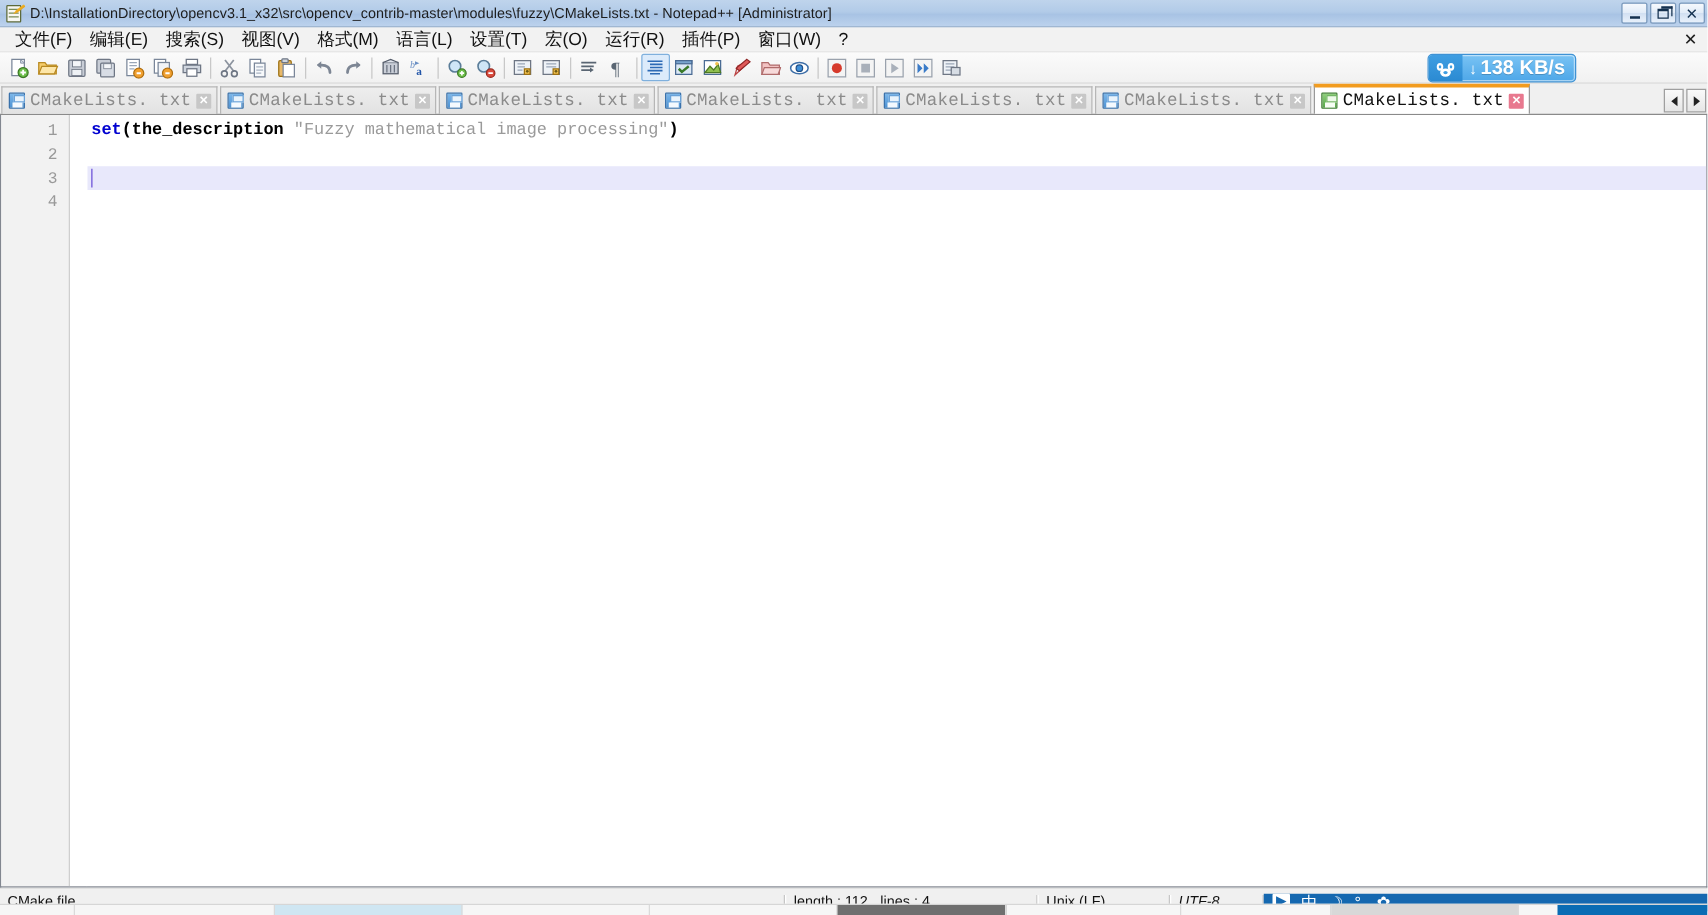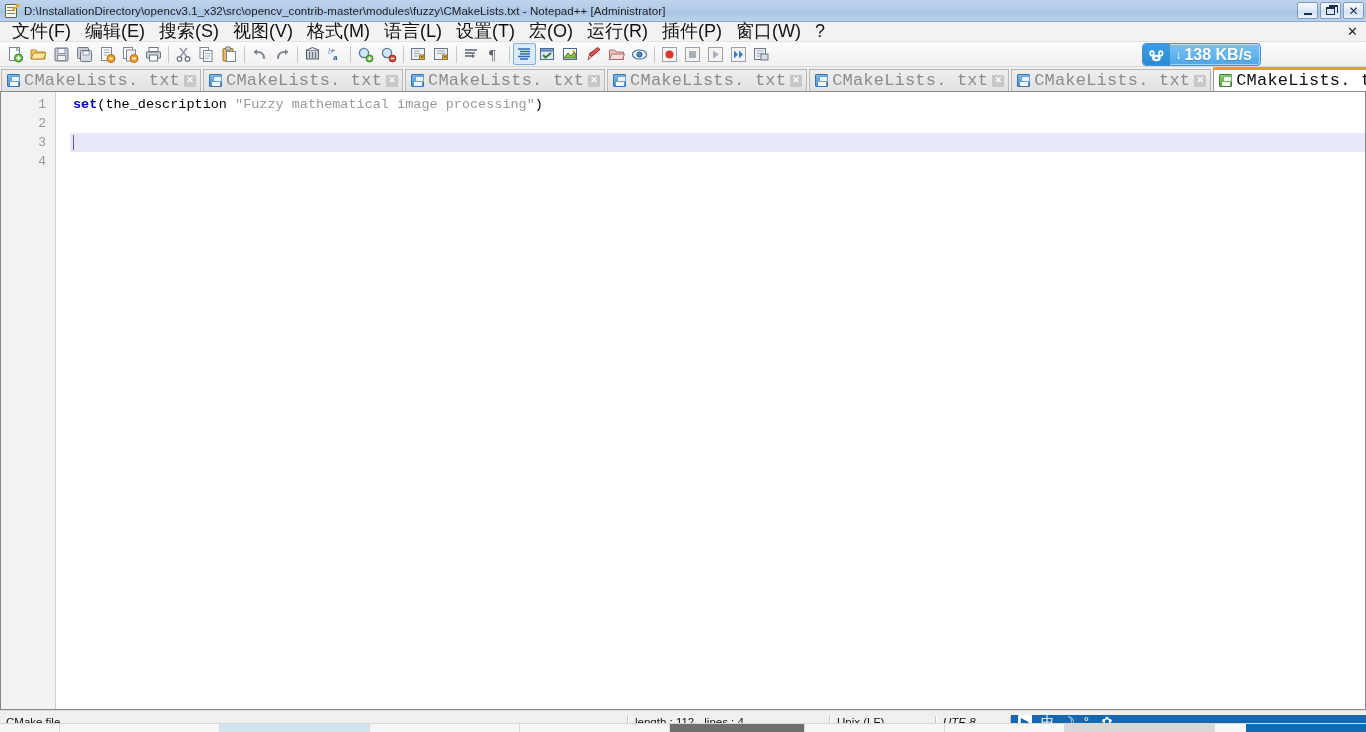--- a/index.html
+++ b/index.html
@@ -93,21 +93,21 @@
     height: 20px;
     background: #f2f2f2;
     border-bottom: 1px solid #e3e3e3;
     display: flex;
     align-items: center;
     padding-left: 5px;
     position: relative;
     flex: 0 0 20px;
   }
   .menu-item {
-    font-size: 18px;
+    font-size: 14px;
     color: #111;
     padding: 2px 7px 3px 7px;
     white-space: nowrap;
     cursor: default;
     line-height: 14px;
   }
   .menu-close-x {
     position: absolute;
     right: 8px; top: 1px;
     font-size: 13px;
@@ -195,21 +195,21 @@
   .tab.active {
     height: 24px;
     background: #ffffff;
     border: 1px solid #9a9a9a;
     border-bottom: none;
     border-top: 3px solid #f29c1f;
     z-index: 3;
   }
   .tab-label {
     font-family: "Liberation Mono", "DejaVu Sans Mono", monospace;
-    font-size: 17px;
+    font-size: 14px;
     color: #8b8b8b;
     white-space: nowrap;
     letter-spacing: 0.2px;
   }
   .tab.active .tab-label { color: #111111; }
   .tab-floppy {
     width: 13px; height: 13px;
     background: linear-gradient(to bottom,#7cb7ea 0%,#4e93d4 100%);
     border: 1px solid #3a72ab;
     border-radius: 1px;
@@ -302,21 +302,21 @@
     font-family: "Liberation Mono", "DejaVu Sans Mono", monospace;
     font-size: 13.5px;
     color: #000000;
     white-space: pre;
     padding-left: 3px;
     position: relative;
   }
   .code-line.current { background: #e8e8fb; }
   .tok-kw { color: #0000d0; font-weight: bold; }
   .tok-str { color: #9a9a9a; }
-  .tok-plain { color: #000000; }
+  .tok-plain { color: #000000; font-weight: bold; }
   .caret {
     position: absolute;
     left: 3px; top: 2px;
     width: 1px; height: 15px;
     background: #6a4fd8;
   }
 
   
   .statusbar {
     height: 22px;

